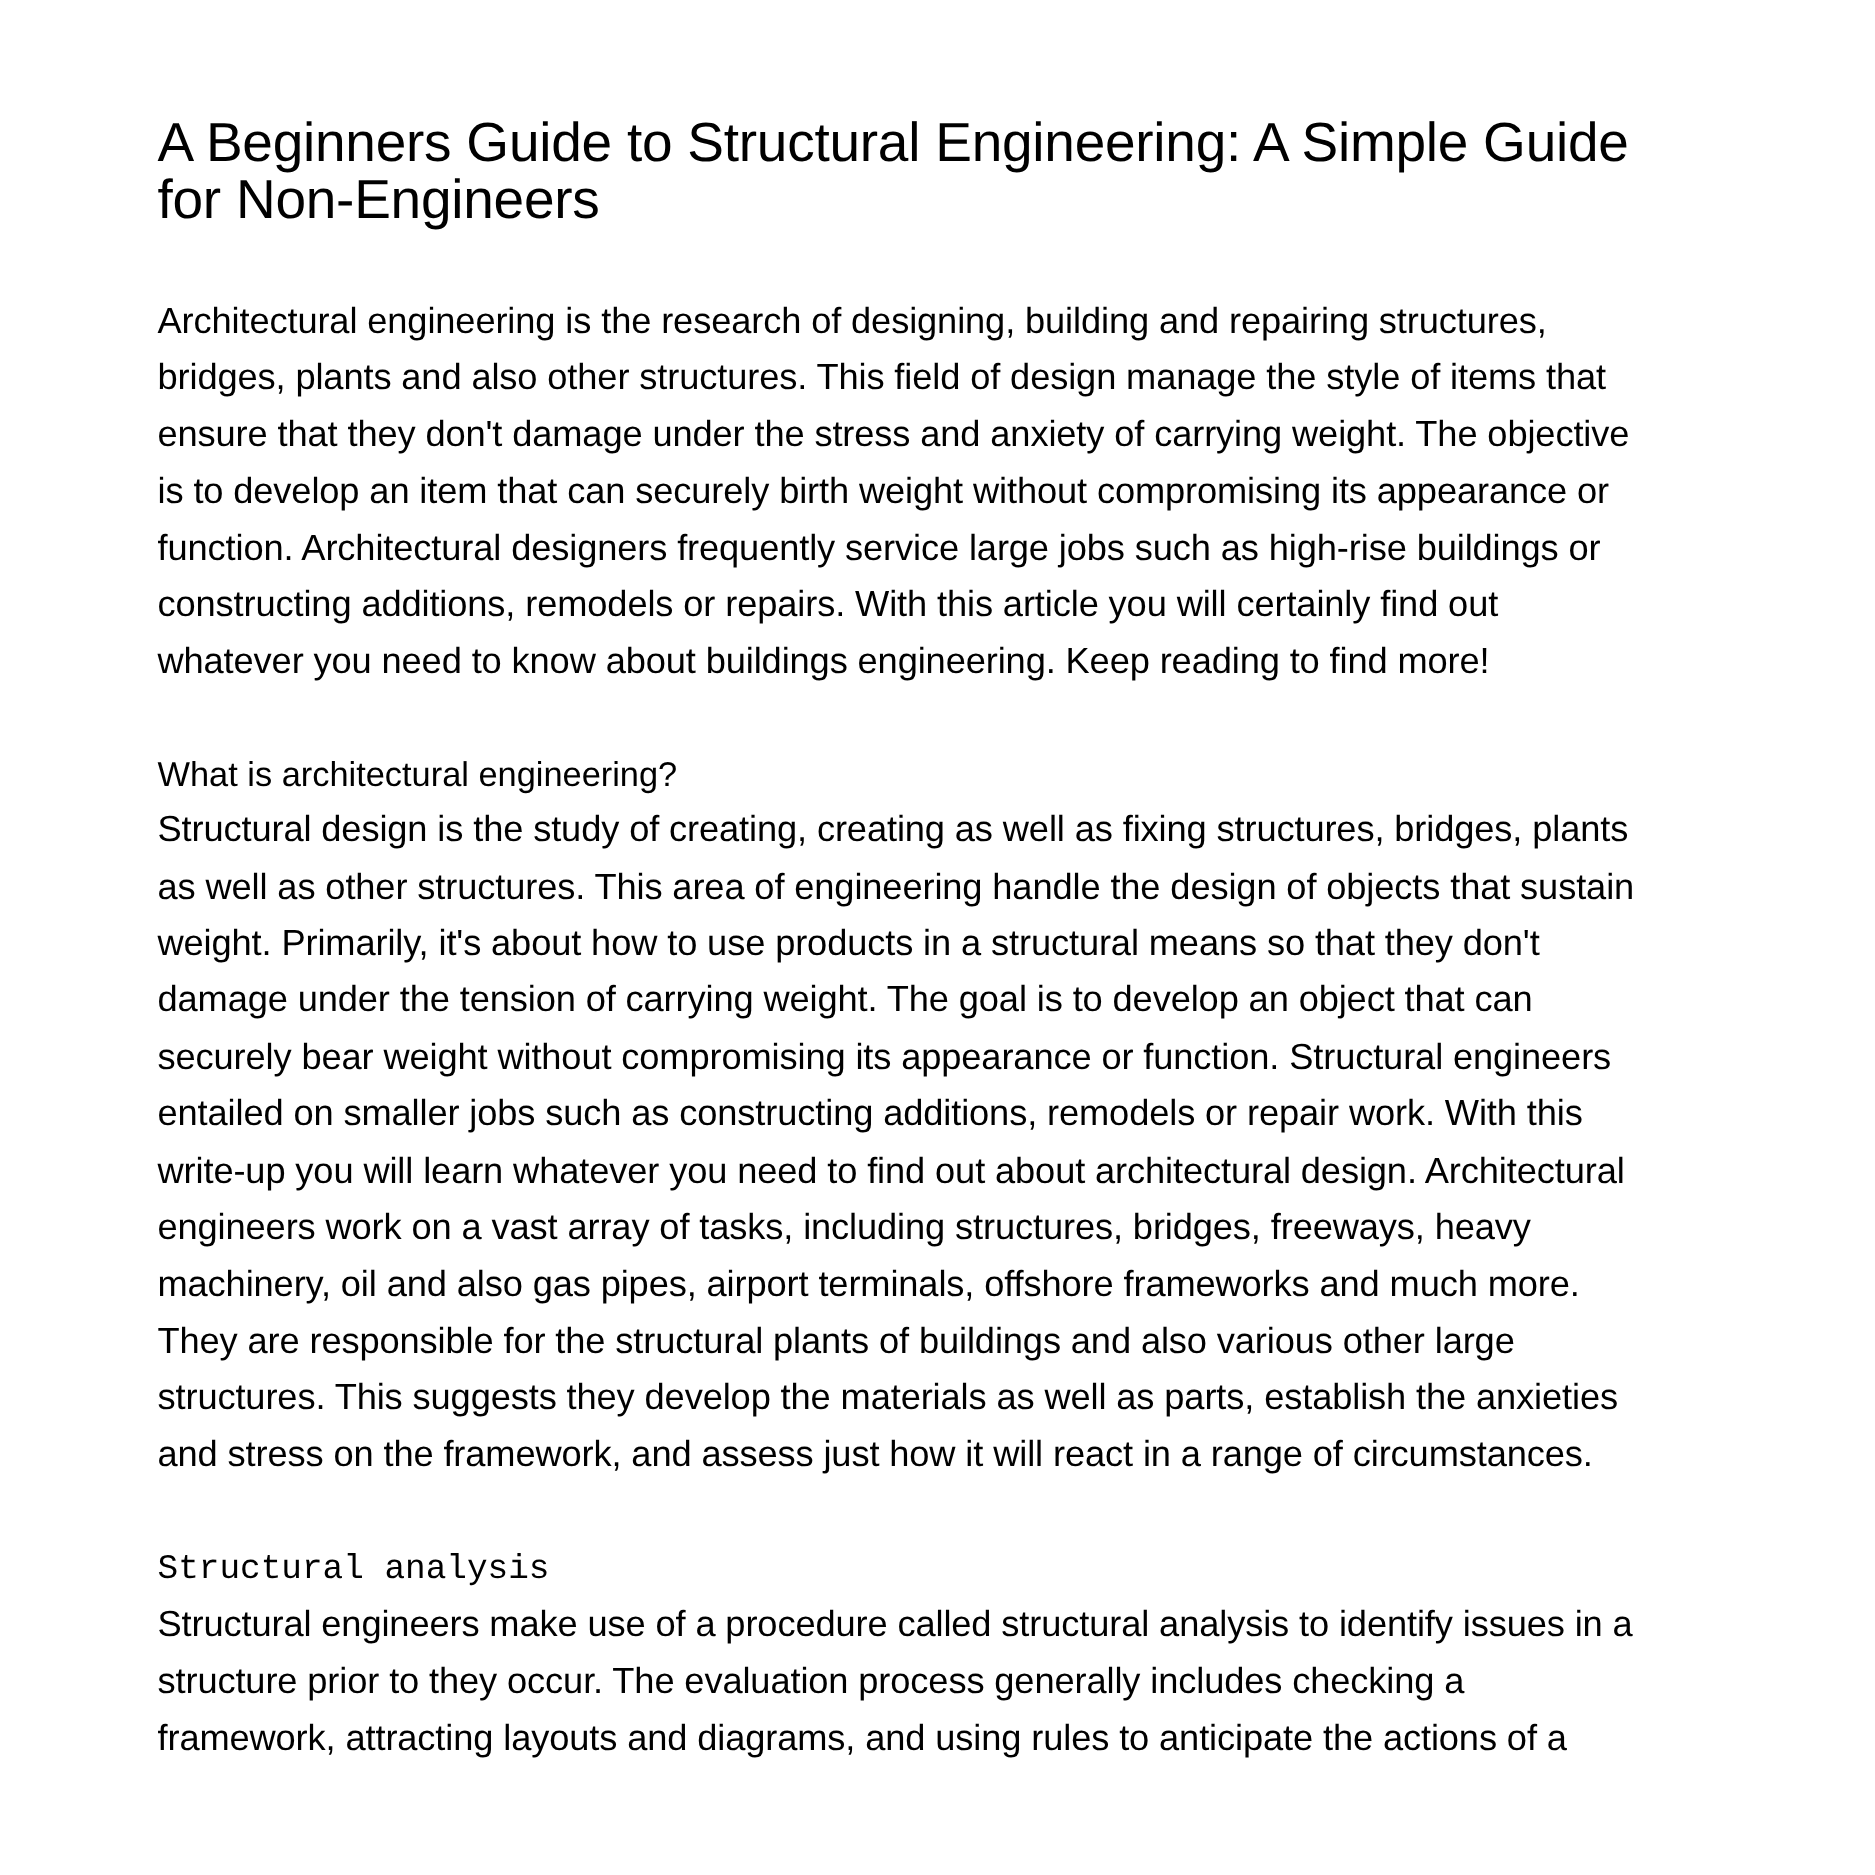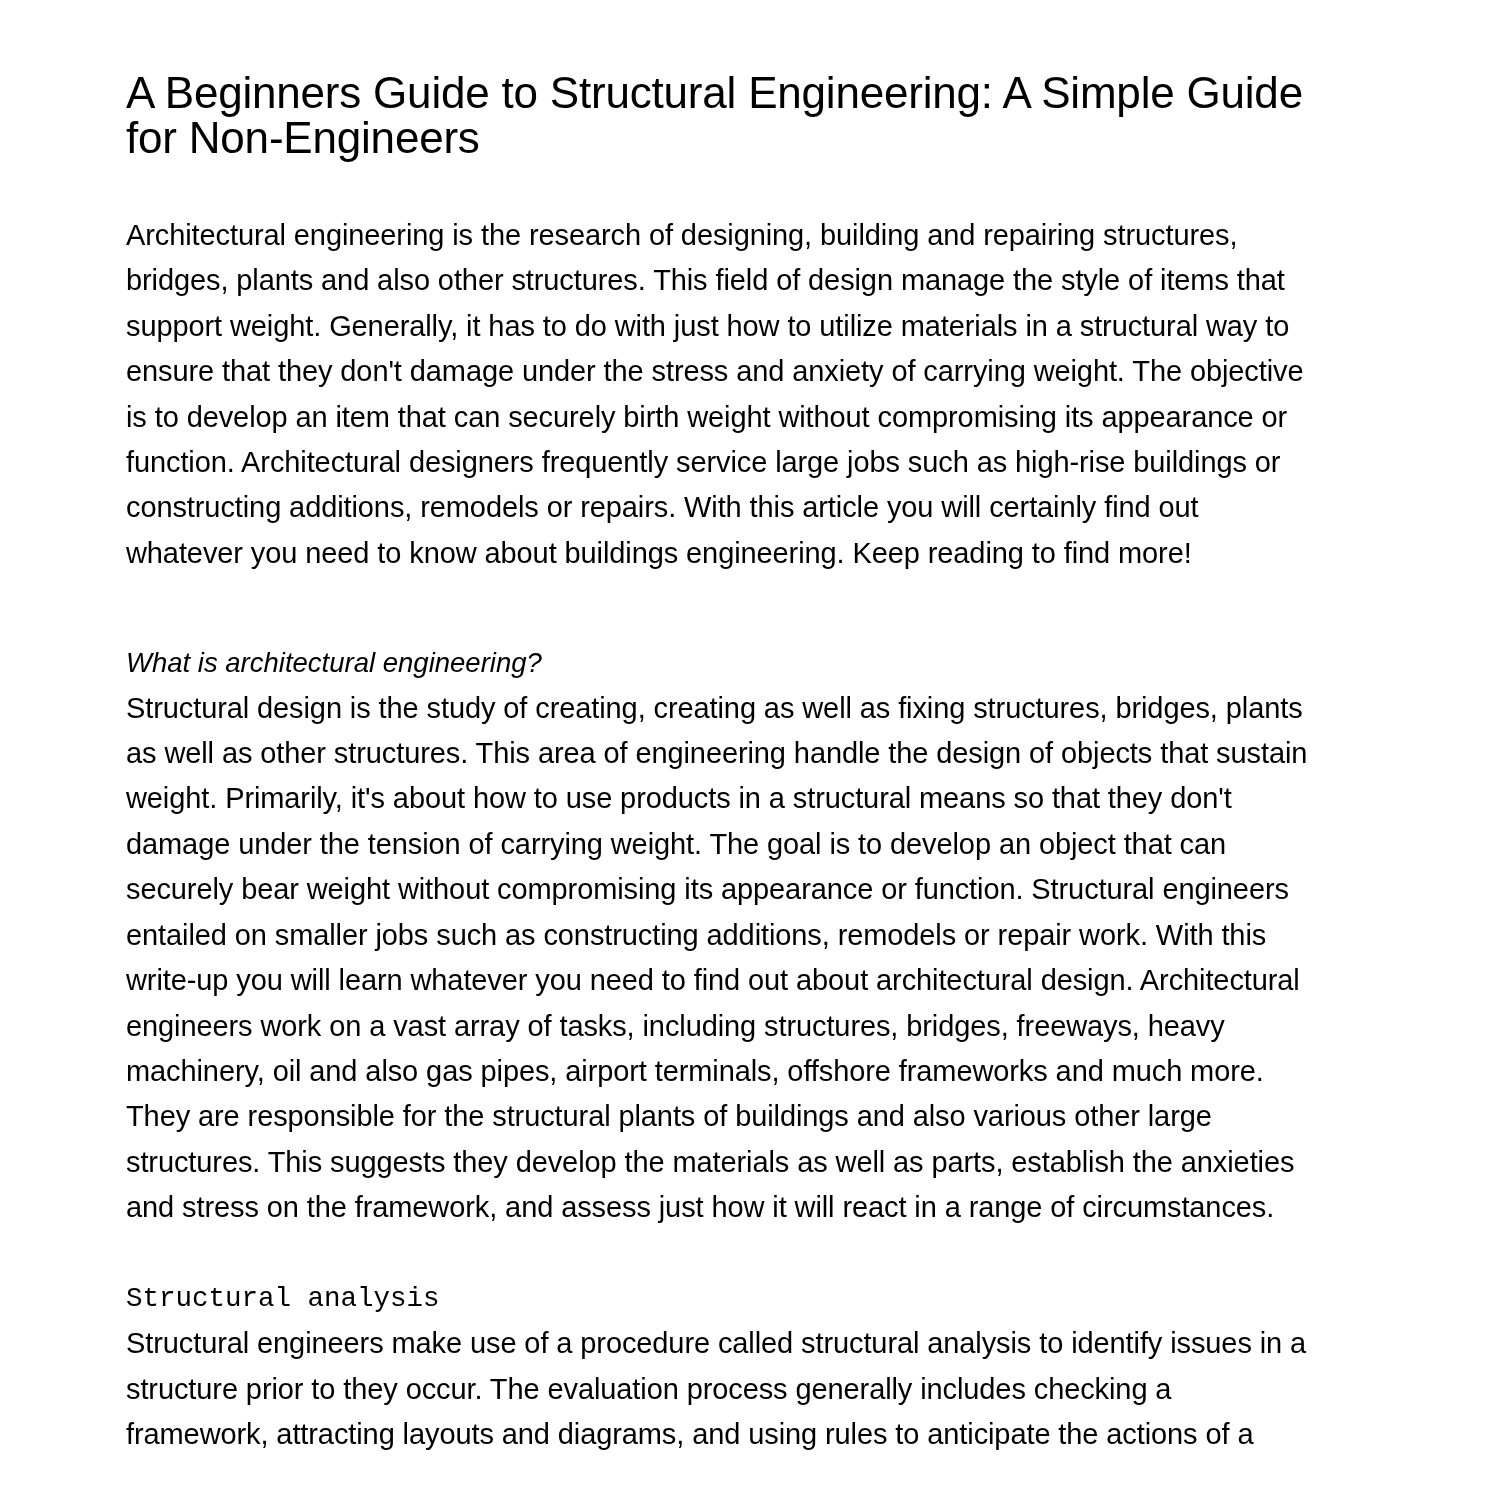--- a/index.html
+++ b/index.html
@@ -16,21 +16,21 @@
     color: #000000;
   }
   .page {
     position: absolute;
     left: 126px;
     top: 0;
     width: 1250px;
   }
   .title {
     margin: 0;
-    padding-top: 70px;
+    padding-top: 92px;
     font-size: 44px;
     font-weight: normal;
     line-height: 45px;
     letter-spacing: -0.2px;
   }
   .para {
     margin: 0;
     font-size: 29px;
     line-height: 45.4px;
     letter-spacing: -0.1px;
@@ -42,36 +42,35 @@
   }
   .intro {
     margin-top: 53px;
   }
   .heading {
     margin: 0;
     font-size: 27.5px;
     line-height: 45.4px;
     font-weight: normal;
   }
-  .h1 { margin-top: 64px; font-style: italic; }
+  .h1 { margin-top: 44px; }
   .h2 { margin-top: 45.4px; font-family: Liberation Mono, monospace; }
 </style>
 </head>
 <body>
 
 <div class="page">
   <h1 class="title">
     <span class="ln" style="display:block">A Beginners Guide to Structural Engineering: A Simple Guide</span>
     <span class="ln" style="display:block">for Non-Engineers</span>
   </h1>
 
   <p class="para intro">
     <span class="ln">Architectural engineering is the research of designing, building and repairing structures,</span>
     <span class="ln">bridges, plants and also other structures. This field of design manage the style of items that</span>
-    <span class="ln">support weight. Generally, it has to do with just how to utilize materials in a structural way to</span>
     <span class="ln">ensure that they don't damage under the stress and anxiety of carrying weight. The objective</span>
     <span class="ln">is to develop an item that can securely birth weight without compromising its appearance or</span>
     <span class="ln">function. Architectural designers frequently service large jobs such as high-rise buildings or</span>
     <span class="ln">constructing additions, remodels or repairs. With this article you will certainly find out</span>
     <span class="ln">whatever you need to know about buildings engineering. Keep reading to find more!</span>
   </p>
 
   <h2 class="heading h1">What is architectural engineering?</h2>
   <p class="para">
     <span class="ln">Structural design is the study of creating, creating as well as fixing structures, bridges, plants</span>

